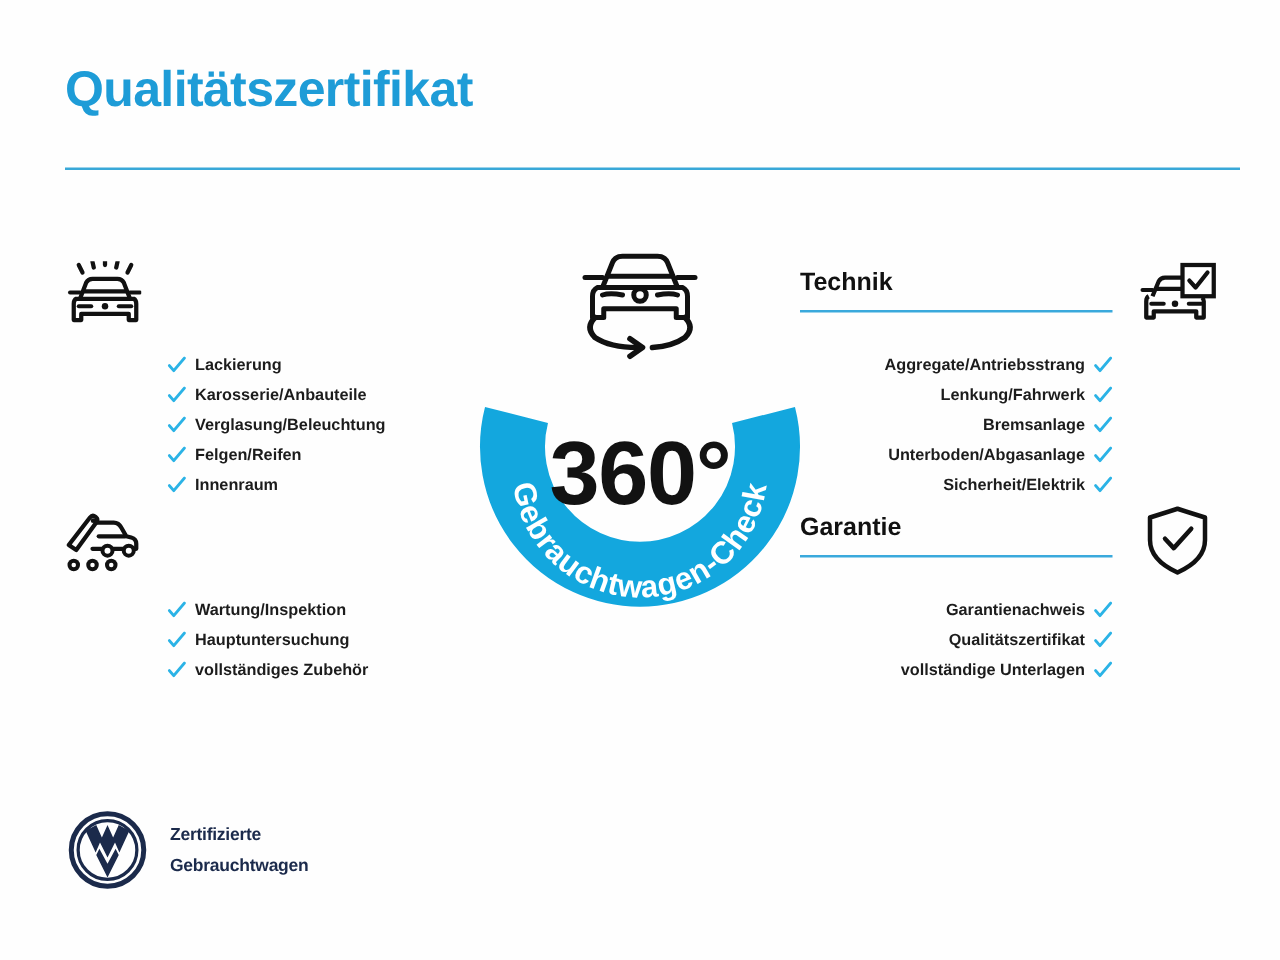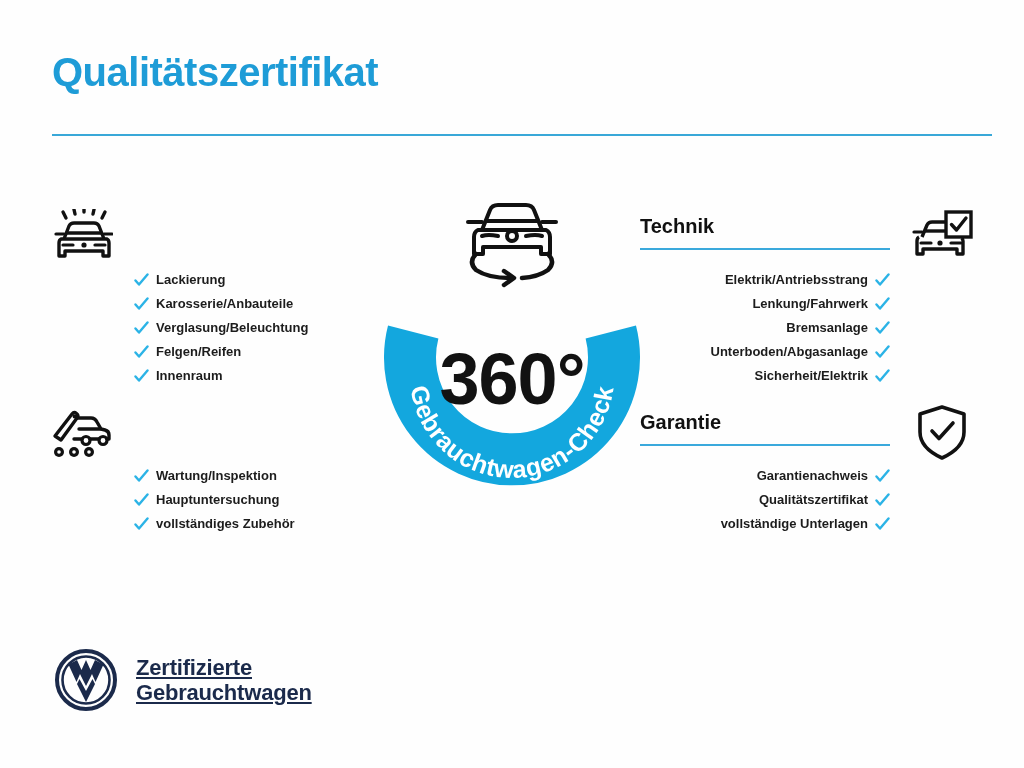--- a/index.html
+++ b/index.html
@@ -87,21 +87,21 @@
   .sec-underline {
     width: 100%;
     height: 2px;
     background: #3aa9dc;
     margin-top: 2px;
   }
 
   
   .sec-list {
     list-style: none;
-    margin: 0;
+    margin: 12px;
     padding: 0;
     font-size: 13px;
     font-weight: bold;
     color: #1c1c1c;
   }
   .sec-list li {
     height: 24px;
     line-height: 24px;
     white-space: nowrap;
     display: flex;
@@ -158,26 +158,25 @@
   .vw-block {
     position: absolute;
     left: 54px;
     top: 648px;
     display: flex;
     align-items: center;
   }
   .vw-logo { width: 64px; height: 64px; flex: 0 0 64px; }
   .vw-text {
     margin-left: 18px;
-    font-size: 22px;
+    font-size: 14px;
     font-weight: bold;
     color: #1b2a4b;
     line-height: 25px;
     letter-spacing: -0.2px;
-    text-decoration: underline;
   }
 </style>
 </head>
 <body>
 
 <div class="page">
 
   <div class="page-title">Qualitätszertifikat</div>
   <div class="title-rule"></div>
 
@@ -270,21 +269,21 @@
           <path d="M40.5 15.5 L45.5 21 L55 9" fill="none" stroke="#111" stroke-width="3.4" stroke-linecap="round" stroke-linejoin="round"></path>
         </svg>
       </div>
       <div class="sec-title-wrap">
         <div class="sec-title">Technik</div>
         <div class="sec-underline"></div>
       </div>
     </div>
     <ul class="sec-list">
       <li>
-        <span>Elektrik/Antriebsstrang</span>
+        <span>Aggregate/Antriebsstrang</span>
         <span class="check">
             <svg width="15" height="15" viewBox="0 0 15 15">
               <path d="M1.5 7.5 L5 11.5 L13.5 1.5" fill="none" stroke="#2bb3e6" stroke-width="2.4" stroke-linecap="round" stroke-linejoin="round"></path>
             </svg>
           </span>
       </li>
       <li>
         <span>Lenkung/Fahrwerk</span>
         <span class="check">
             <svg width="15" height="15" viewBox="0 0 15 15">

